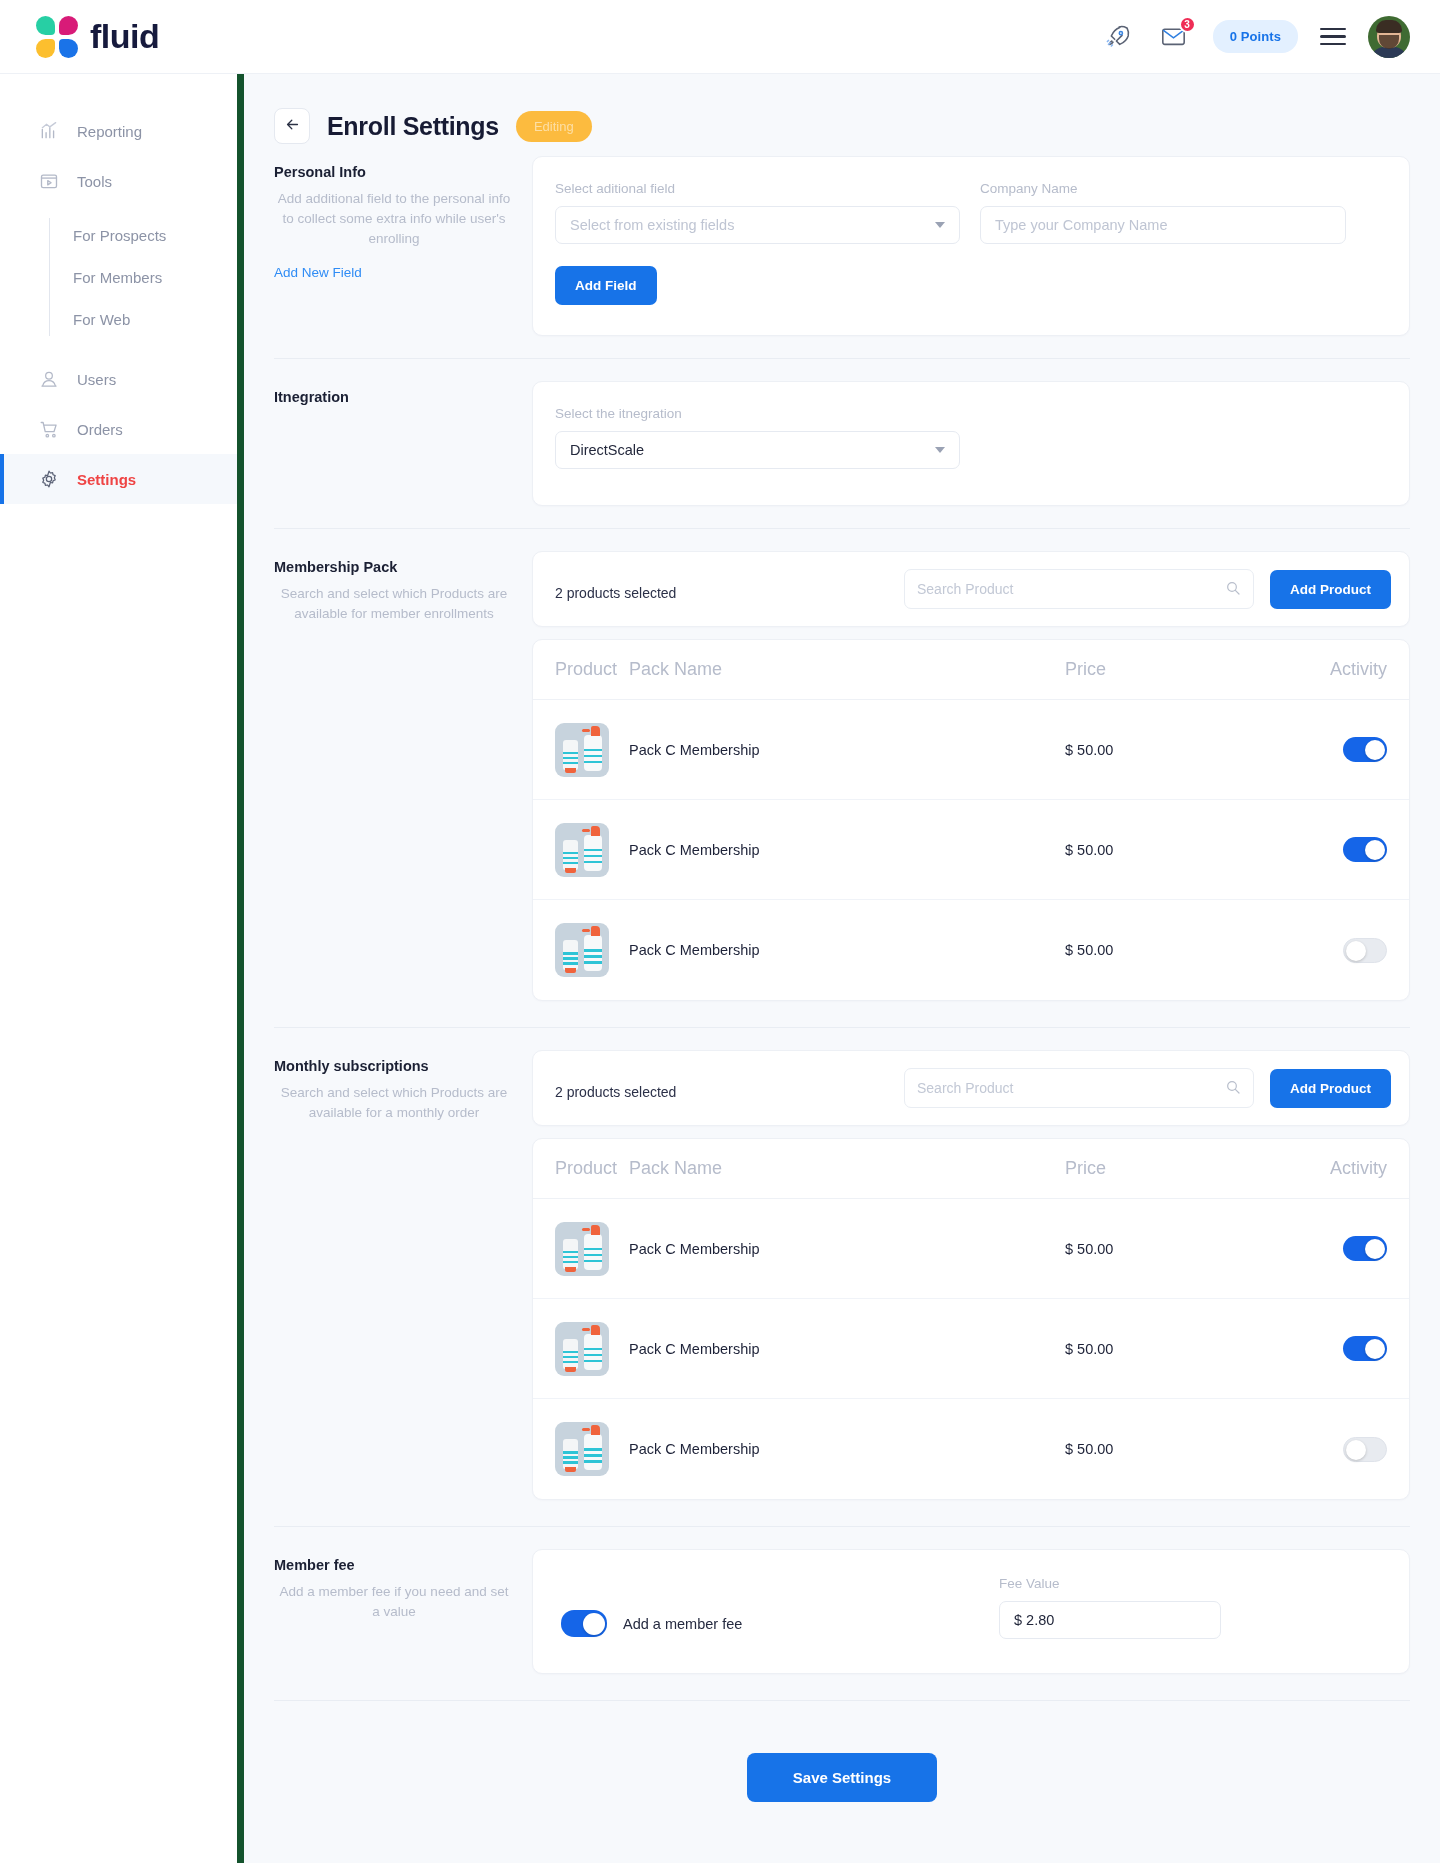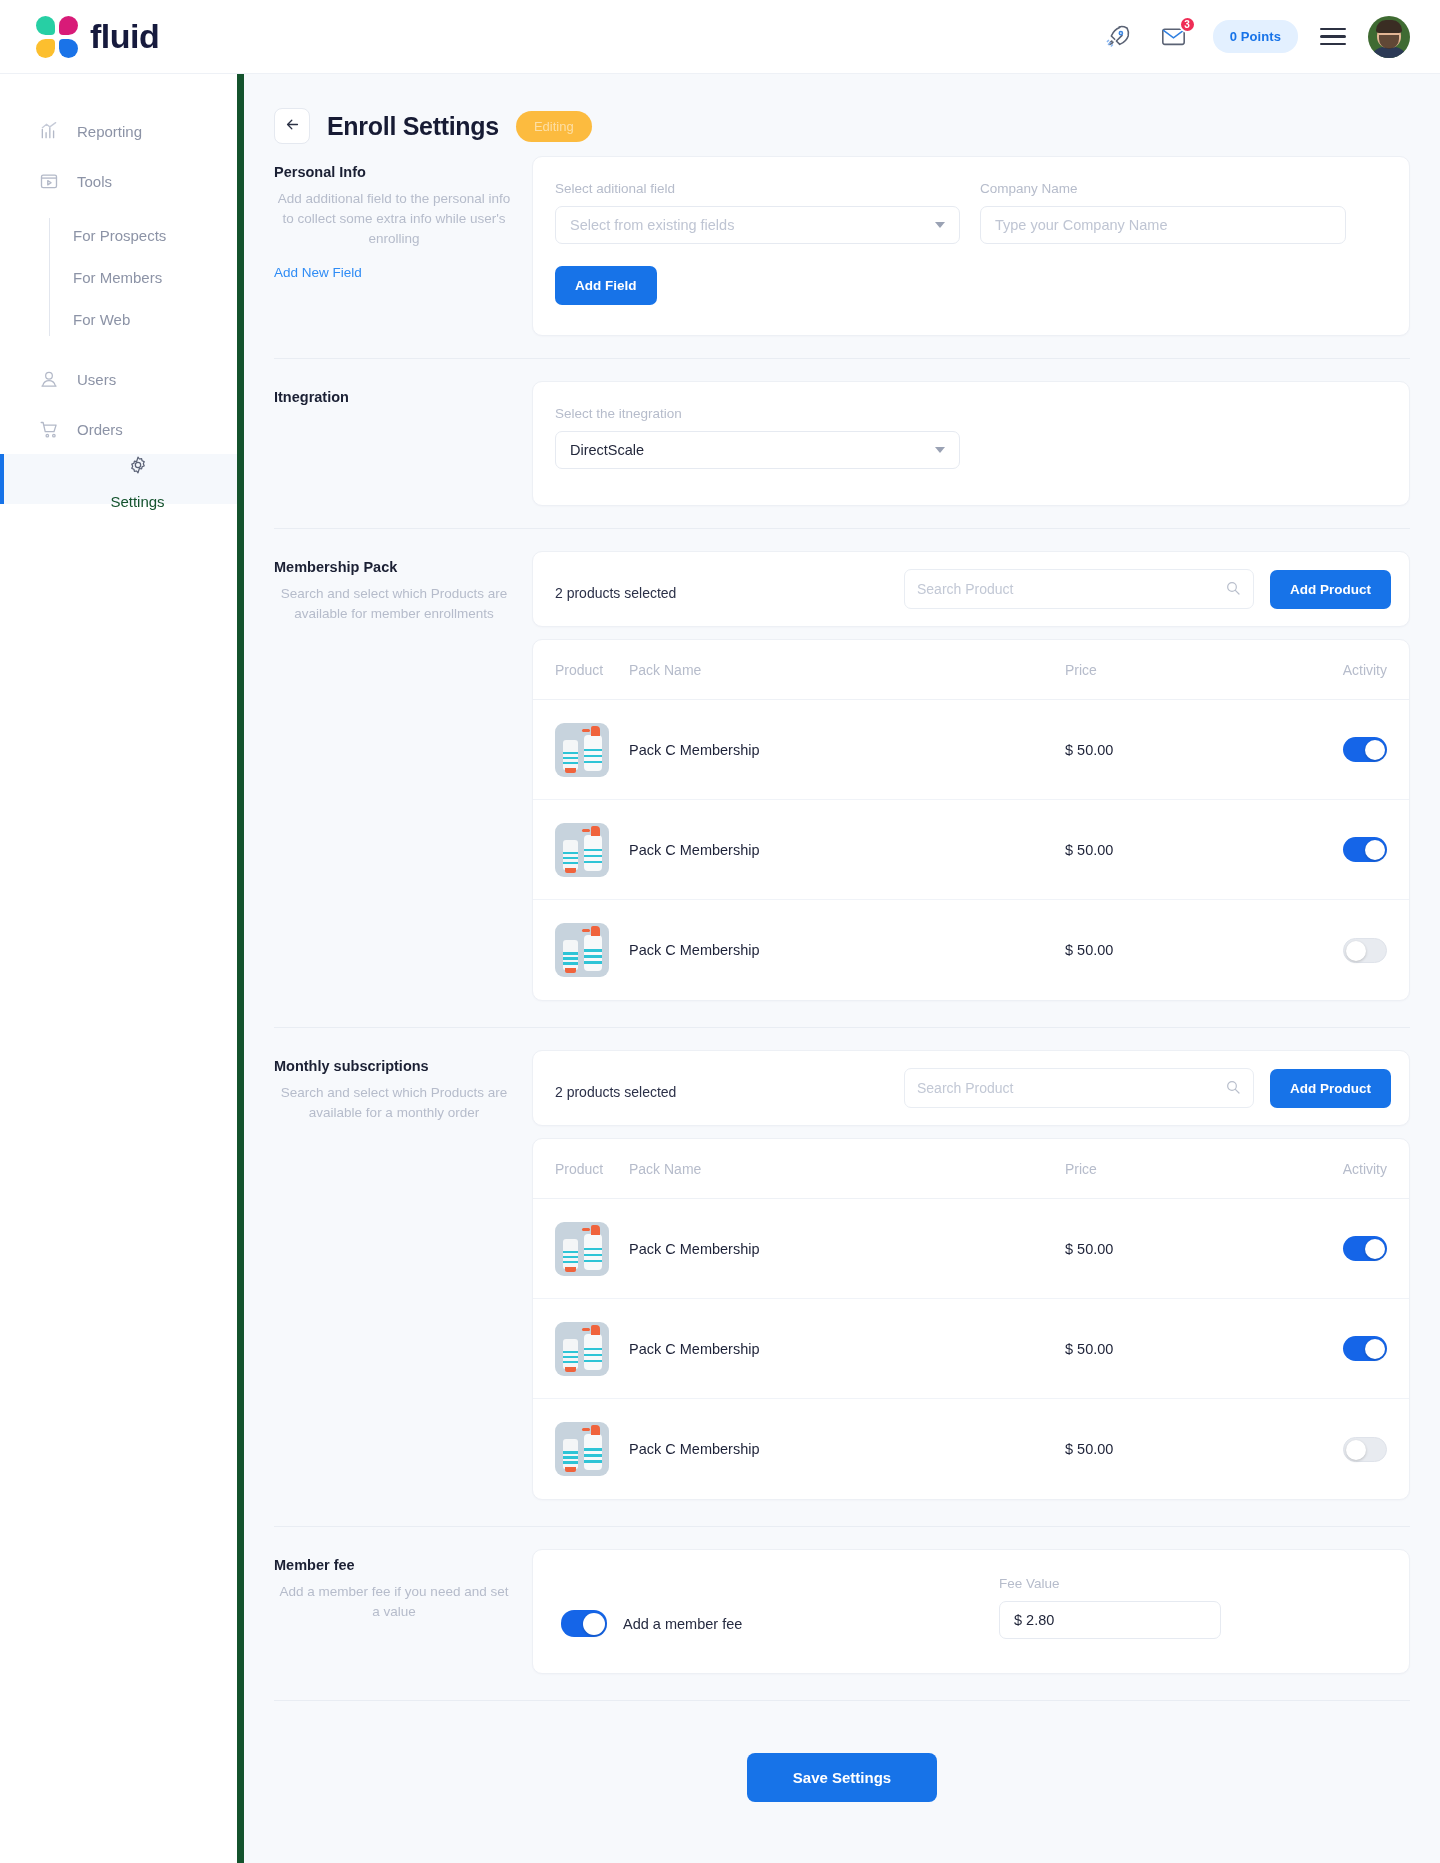--- a/index.html
+++ b/index.html
@@ -50,21 +50,21 @@
 
   
   .sidebar {
     position: absolute; top: 74px; left: 0; width: 244px; height: 1789px;
     background: #ffffff; border-right: 7px solid #14532d; padding-top: 32px;
   }
   .nav-item {
     display: flex; align-items: center; height: 50px; padding-left: 38px; gap: 17px;
     color: #8c93a6; font-size: 15px; cursor: pointer; position: relative;
   }
-  .nav-item.active { background: #f5f8fc; color: #14532d; font-weight: 400; flex-direction: column; }
+  .nav-item.active { background: #f5f8fc; color: #ef4444; font-weight: 700; }
   .nav-item.active::before { content: ""; position: absolute; left: 0; top: 0; bottom: 0; width: 4px; background: #1773e8; }
   .nav-icon { width: 22px; height: 22px; display: flex; align-items: center; justify-content: center; flex: none; }
   .subnav { position: relative; margin: 8px 0 14px 49px; padding-left: 24px; }
   .subnav::before { content: ""; position: absolute; left: 0; top: 4px; bottom: 4px; width: 1px; background: #e2e6ee; }
   .subnav-item { height: 42px; display: flex; align-items: center; color: #8c93a6; font-size: 15px; cursor: pointer; }
 
   
   .main {
     position: absolute; top: 74px; left: 244px; width: 1196px; height: 1789px;
     background: #f7f9fc; overflow: hidden;
@@ -114,21 +114,21 @@
     display: flex; align-items: center; padding: 0 12px; font-size: 14px; color: #c2c8d5;
   }
   .tbl { margin-top: 12px; }
   .tbl-head { display: flex; align-items: center; height: 60px; padding: 0 22px; border-bottom: 1px solid #eef1f6; }
   .tbl-row { display: flex; align-items: center; height: 100px; padding: 0 22px; border-bottom: 1px solid #f0f3f8; }
   .tbl-row:last-child { border-bottom: none; }
   .col-prod { width: 74px; flex: none; }
   .col-name { flex: 1; }
   .col-price { width: 230px; flex: none; }
   .col-act { width: 92px; flex: none; display: flex; justify-content: flex-end; }
-  .th { font-size: 14px; color: #b6bccb; }
+  .th { font-size: 18px; color: #b6bccb; }
   .td { font-size: 14.5px; color: #1d2238; font-weight: 500; }
 
   .thumb {
     width: 54px; height: 54px; border-radius: 9px; background: #c7d3dd;
     position: relative; overflow: hidden;
   }
   .thumb .tube { position: absolute; left: 8px; bottom: 7px; width: 15px; height: 30px; background: #f4f6f7; border-radius: 3px 3px 2px 2px; }
   .thumb .tube .cap { position: absolute; left: 2px; bottom: -3px; width: 11px; height: 5px; background: #f0633c; border-radius: 0 0 2px 2px; }
   .thumb .bottle { position: absolute; right: 7px; bottom: 6px; width: 18px; height: 36px; background: #f7f9fa; border-radius: 4px; }
   .thumb .bottle .pump { position: absolute; right: 2px; top: -9px; width: 9px; height: 10px; background: #f0633c; border-radius: 2px 4px 0 0; }

